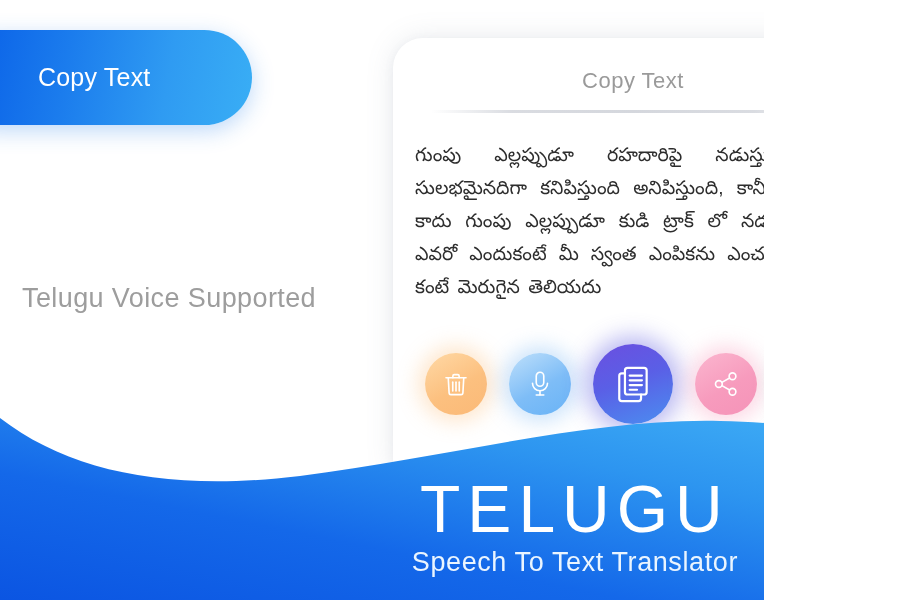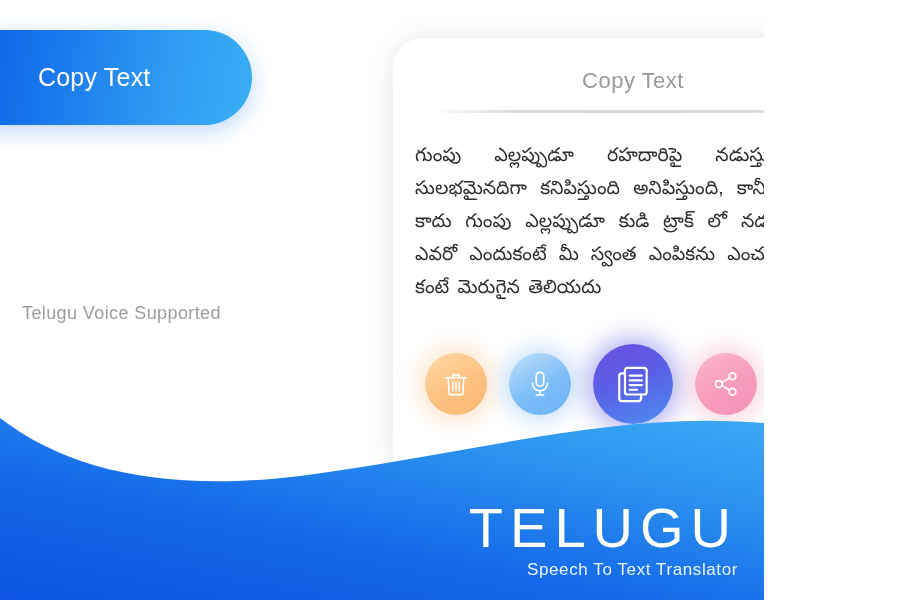--- a/index.html
+++ b/index.html
@@ -45,26 +45,25 @@
     font-weight: 400;
     letter-spacing: 0.2px;
     white-space: nowrap;
   }
 
   
   .left-caption {
     position: absolute;
     left: 22px;
     top: 283px;
-    font-size: 18px;
+    font-size: 27px;
     font-weight: 400;
     color: #9d9d9d;
     letter-spacing: 0.4px;
     white-space: nowrap;
-    margin-top: 20px;
   }
 
   
   .card {
     position: absolute;
     left: 393px;
     top: 38px;
     width: 480px;
     height: 430px;
     background: #ffffff;
@@ -165,30 +164,30 @@
   }
   .footer-text {
     position: absolute;
     right: 26px;
     bottom: 18px;
     text-align: right;
     z-index: 5;
   }
   .footer-title {
     color: #ffffff;
-    font-size: 56px;
+    font-size: 66px;
     font-weight: 400;
     letter-spacing: 7px;
     line-height: 1.0;
     white-space: nowrap;
     text-align: center;
   }
   .footer-sub {
     color: #eaf5ff;
-    font-size: 17px;
+    font-size: 27px;
     font-weight: 400;
     letter-spacing: 0.6px;
     line-height: 1.4;
     margin-top: 2px;
     white-space: nowrap;
   }
 </style>
 </head>
 <body>
 

